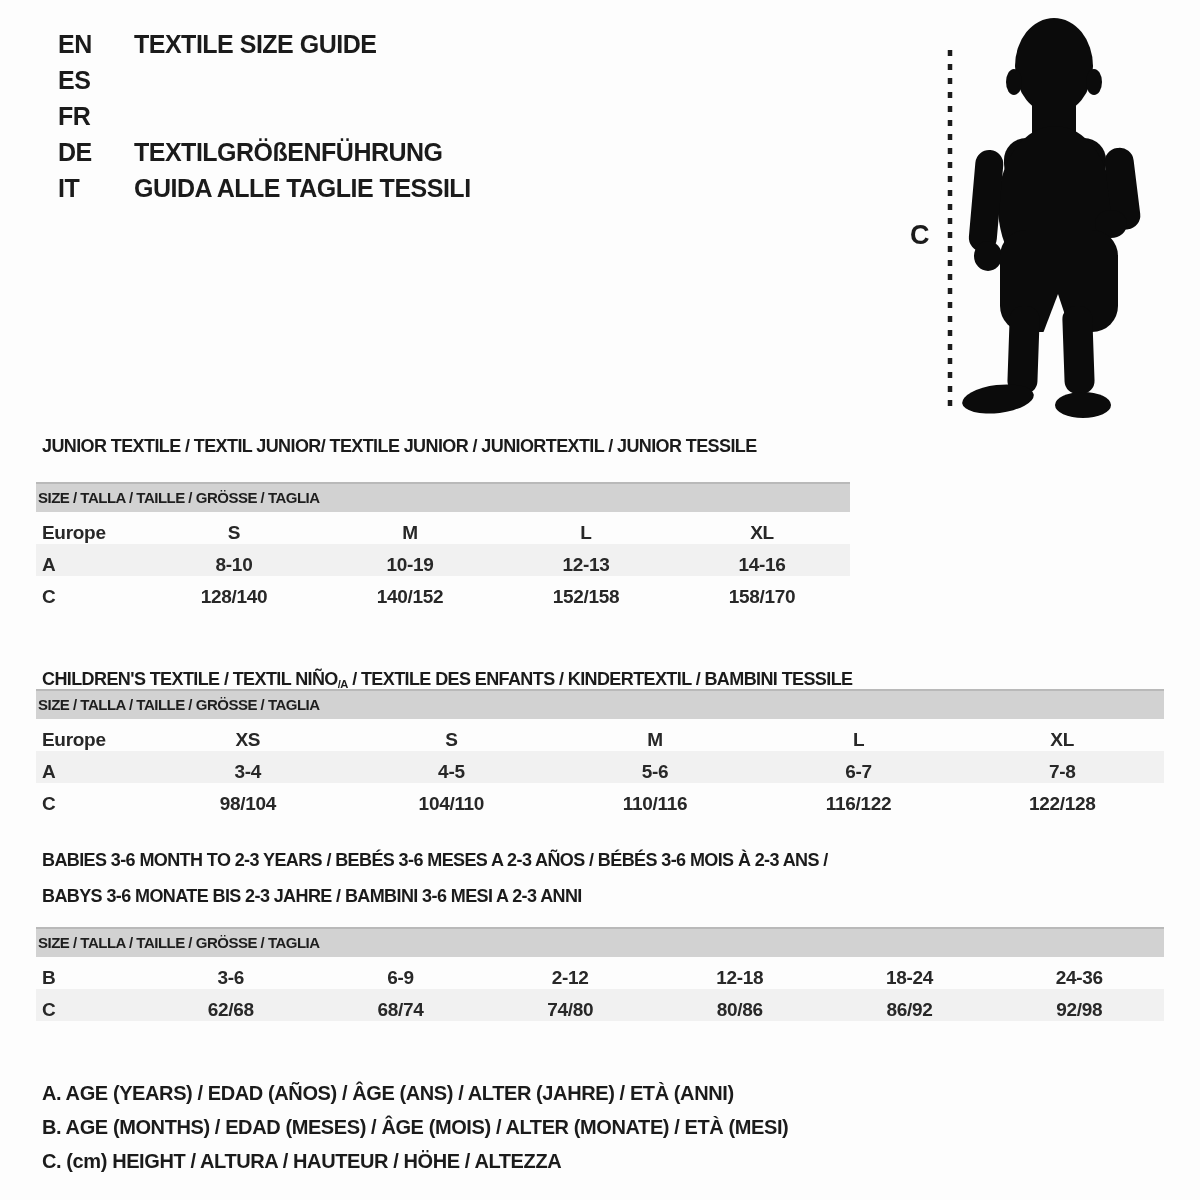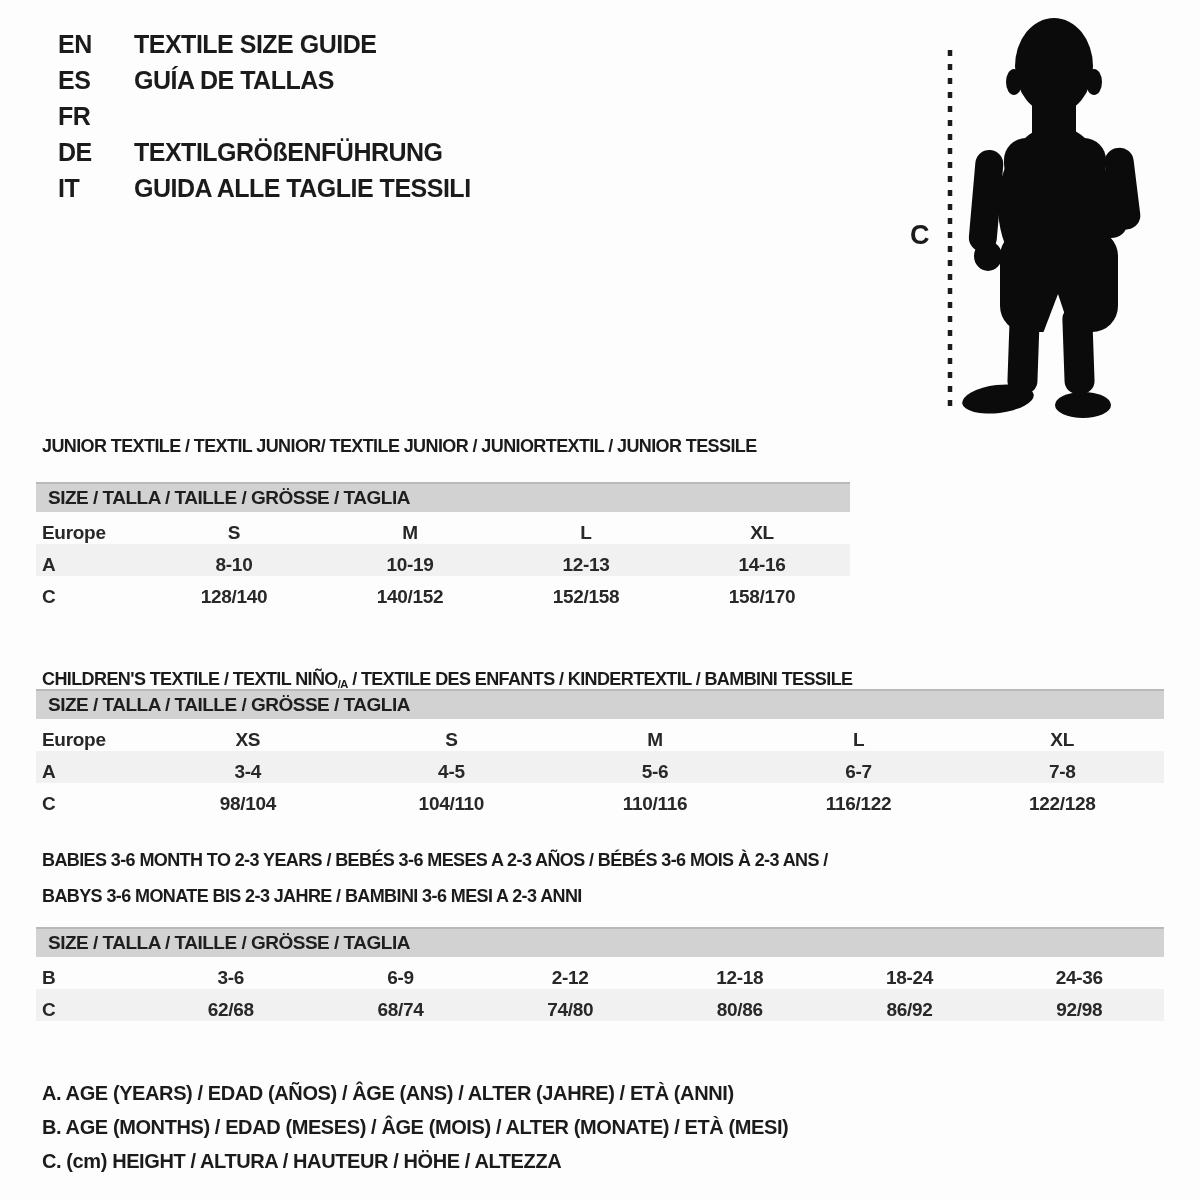--- a/index.html
+++ b/index.html
@@ -31,42 +31,41 @@
   .figure-svg .dash{stroke:var(--ink);}
   .figure-svg text{font-family:"Liberation Sans",sans-serif;font-weight:700;font-size:27px;fill:var(--ink);}
   
   .sec-title{position:absolute;left:42px;font-size:18px;font-weight:700;letter-spacing:-0.6px;white-space:nowrap;line-height:24px;}
   .sub-a{font-size:0.62em;vertical-align:-0.28em;}
   
   .tbl{position:absolute;left:36px;}
   .tbl .bar{
     height:30px;line-height:27px;background:var(--bar-bg);
     border-top:2px solid var(--bar-edge);
-    font-size:19px;font-weight:700;letter-spacing:-0.5px;
-    padding-left:12px;color:#1e1e1e;white-space:nowrap;
+    font-size:15px;font-weight:700;letter-spacing:-0.5px;
+    padding-left:2px;color:#1e1e1e;white-space:nowrap;
   }
   .tbl .row{display:flex;height:32px;align-items:flex-end;font-size:19px;font-weight:700;letter-spacing:-0.3px;color:var(--table-ink);}
   .tbl .row.stripe{background:var(--stripe-bg);}
   .tbl .cell{flex:1;text-align:center;white-space:nowrap;}
   .tbl .cell.label{flex:0 0 110px;text-align:left;padding-left:6px;}
   
   .legend{position:absolute;left:42px;top:1076px;}
   .legend-line{font-size:20px;font-weight:700;letter-spacing:-0.4px;line-height:34px;white-space:nowrap;}
 </style>
 </head>
 <body>
 
 <div class="lang-block">
   <div class="lang-row">
     <span class="lang-code">EN</span>
     <span class="lang-label">TEXTILE SIZE GUIDE</span>
   </div>
   <div class="lang-row">
     <span class="lang-code">ES</span>
-    <span class="lang-label">GUÍA DE TALLAS</span>
   </div>
   <div class="lang-row">
     <span class="lang-code">FR</span>
   </div>
   <div class="lang-row">
     <span class="lang-code">DE</span>
     <span class="lang-label">TEXTILGRÖßENFÜHRUNG</span>
   </div>
   <div class="lang-row">
     <span class="lang-code">IT</span>

